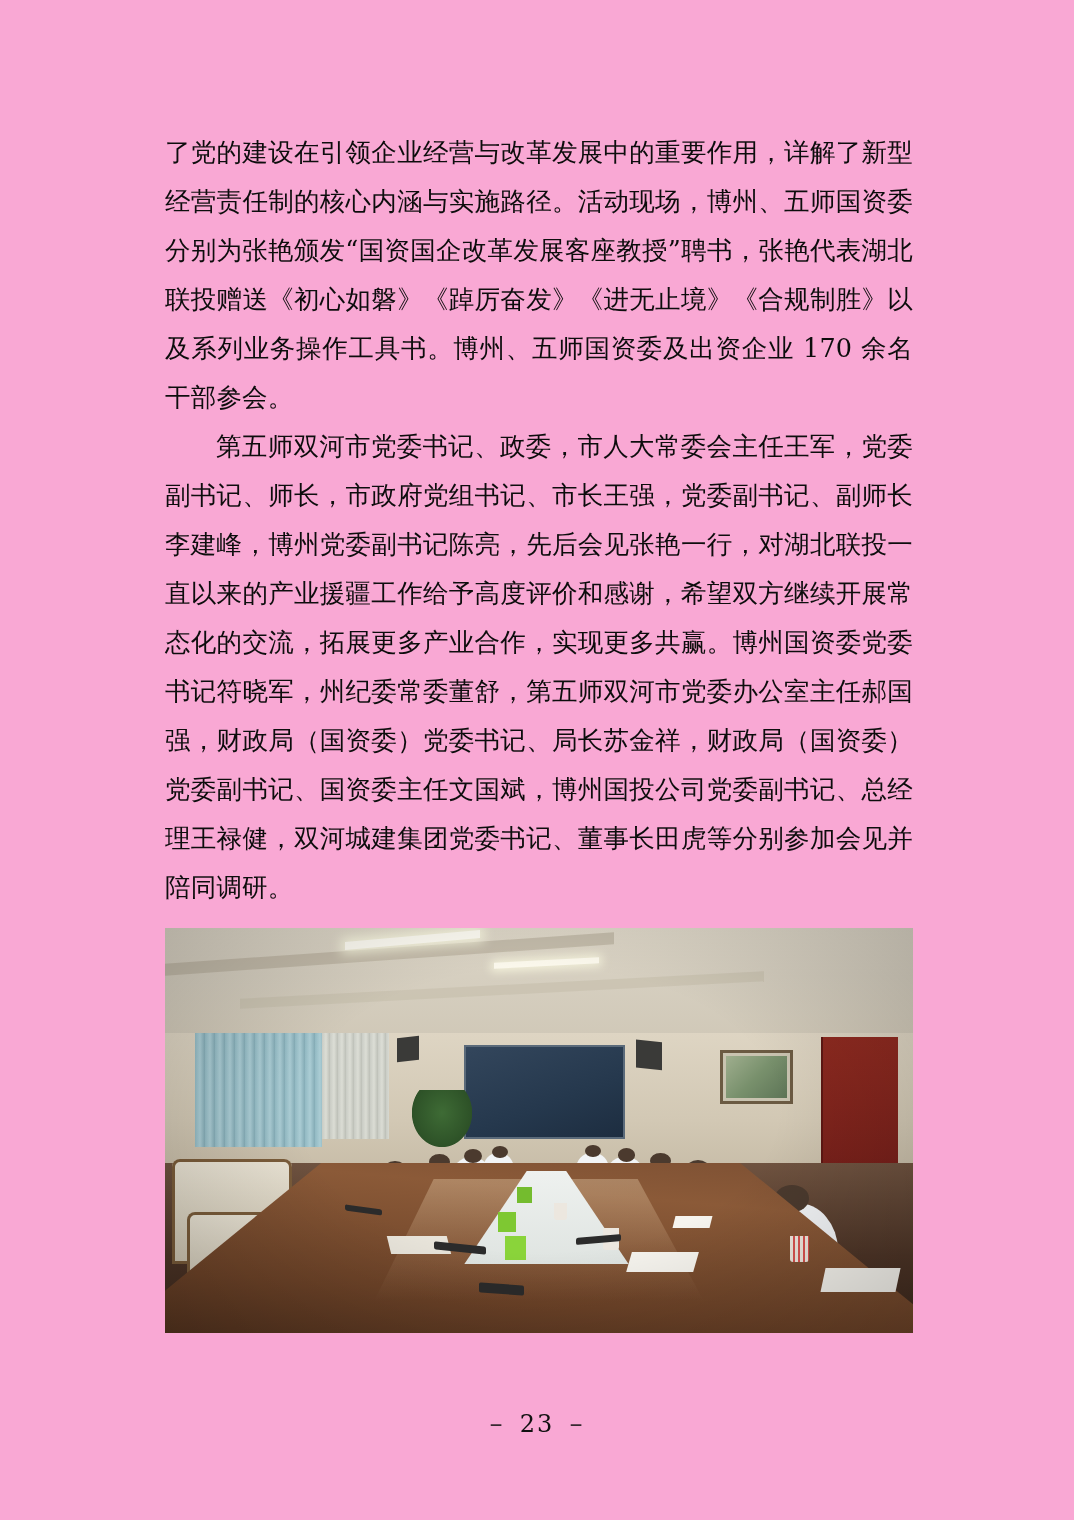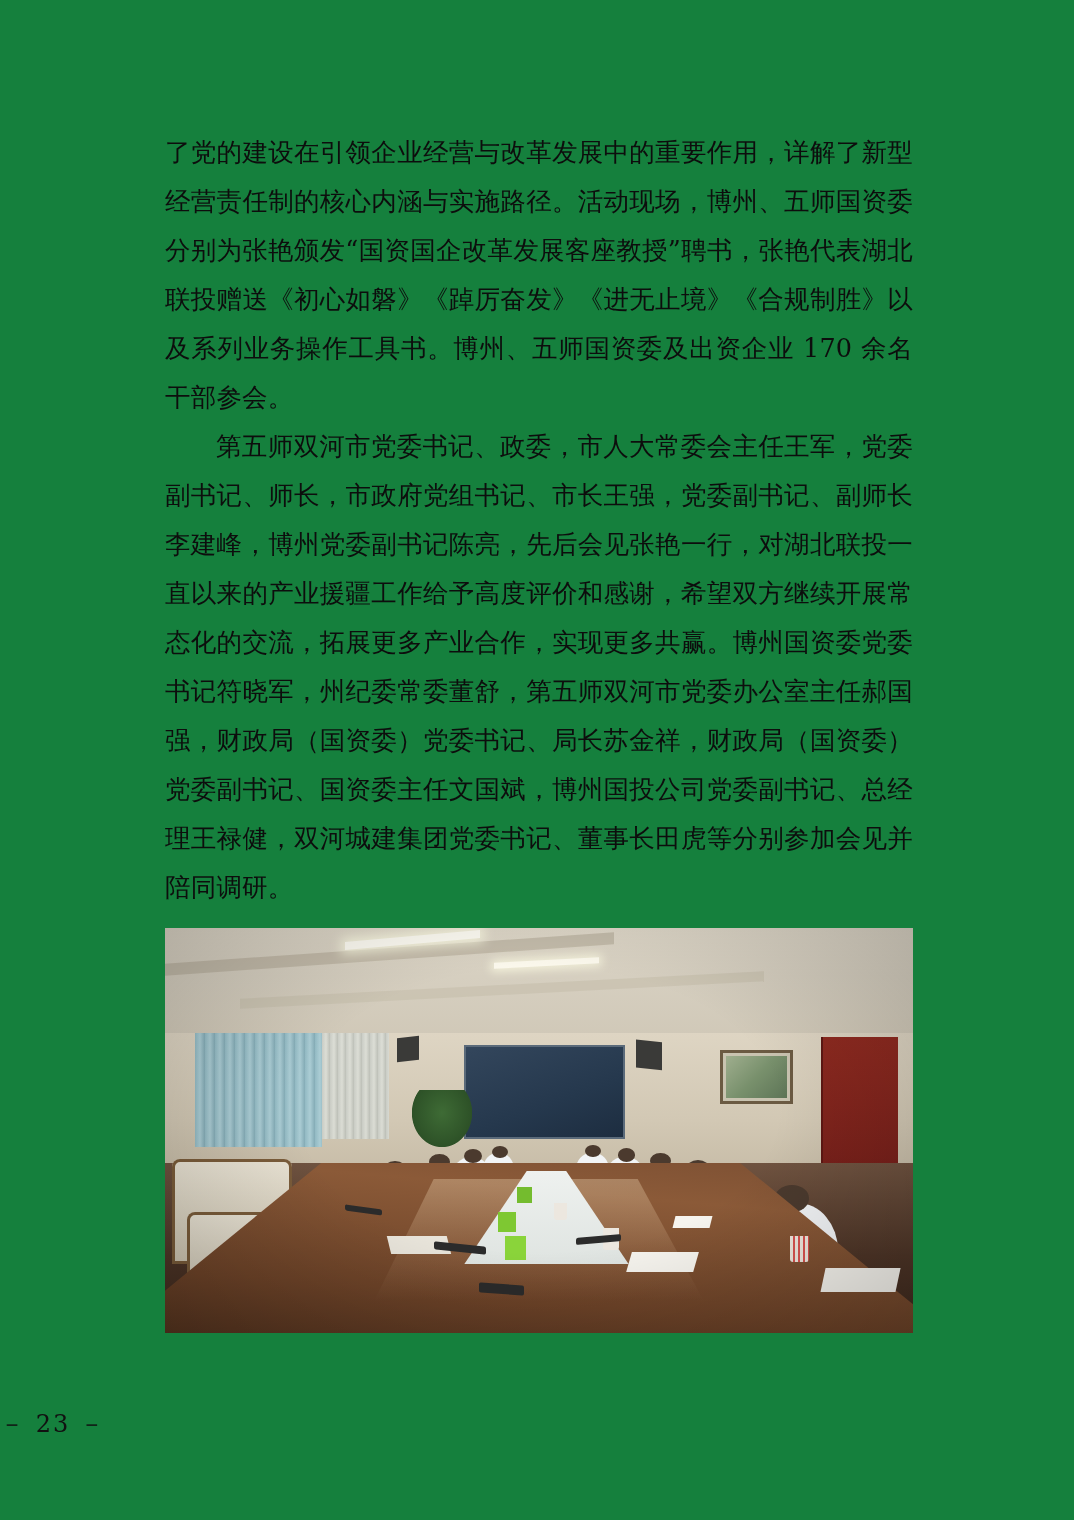--- a/index.html
+++ b/index.html
@@ -13,21 +13,21 @@
     position: relative;
     font-family: "DejaVu Serif", "Liberation Serif", serif;
     color: #000000;
     overflow: hidden;
   }
   .page {
     position: absolute;
     top: 0; left: 0;
     width: 1074px;
     height: 1520px;
-    background: #15803d;
+    background: #f9a8d4;
   }
   .content {
     position: absolute;
     left: 165px;
     top: 128px;
     width: 748px;
   }
   .para {
     font-size: 25.5px;
     line-height: 49px;
@@ -170,20 +170,21 @@
   .ph-mic { position:absolute; background:#2b2b2b; }
   .ph-vignette {
     position: absolute; inset: 0;
     background: radial-gradient(ellipse at 50% 45%, rgba(0,0,0,0) 45%, rgba(0,0,0,.22) 100%);
   }
   .pagenum {
     position: absolute;
     left: 0;
     top: 1408px;
     width: 1074px;
+    text-align: center;
     font-size: 24px;
     letter-spacing: 2px;
     font-family: "DejaVu Serif", "Liberation Serif", serif;
     color: #111;
   }
 </style>
 </head>
 <body>
 
 <div class="page">

